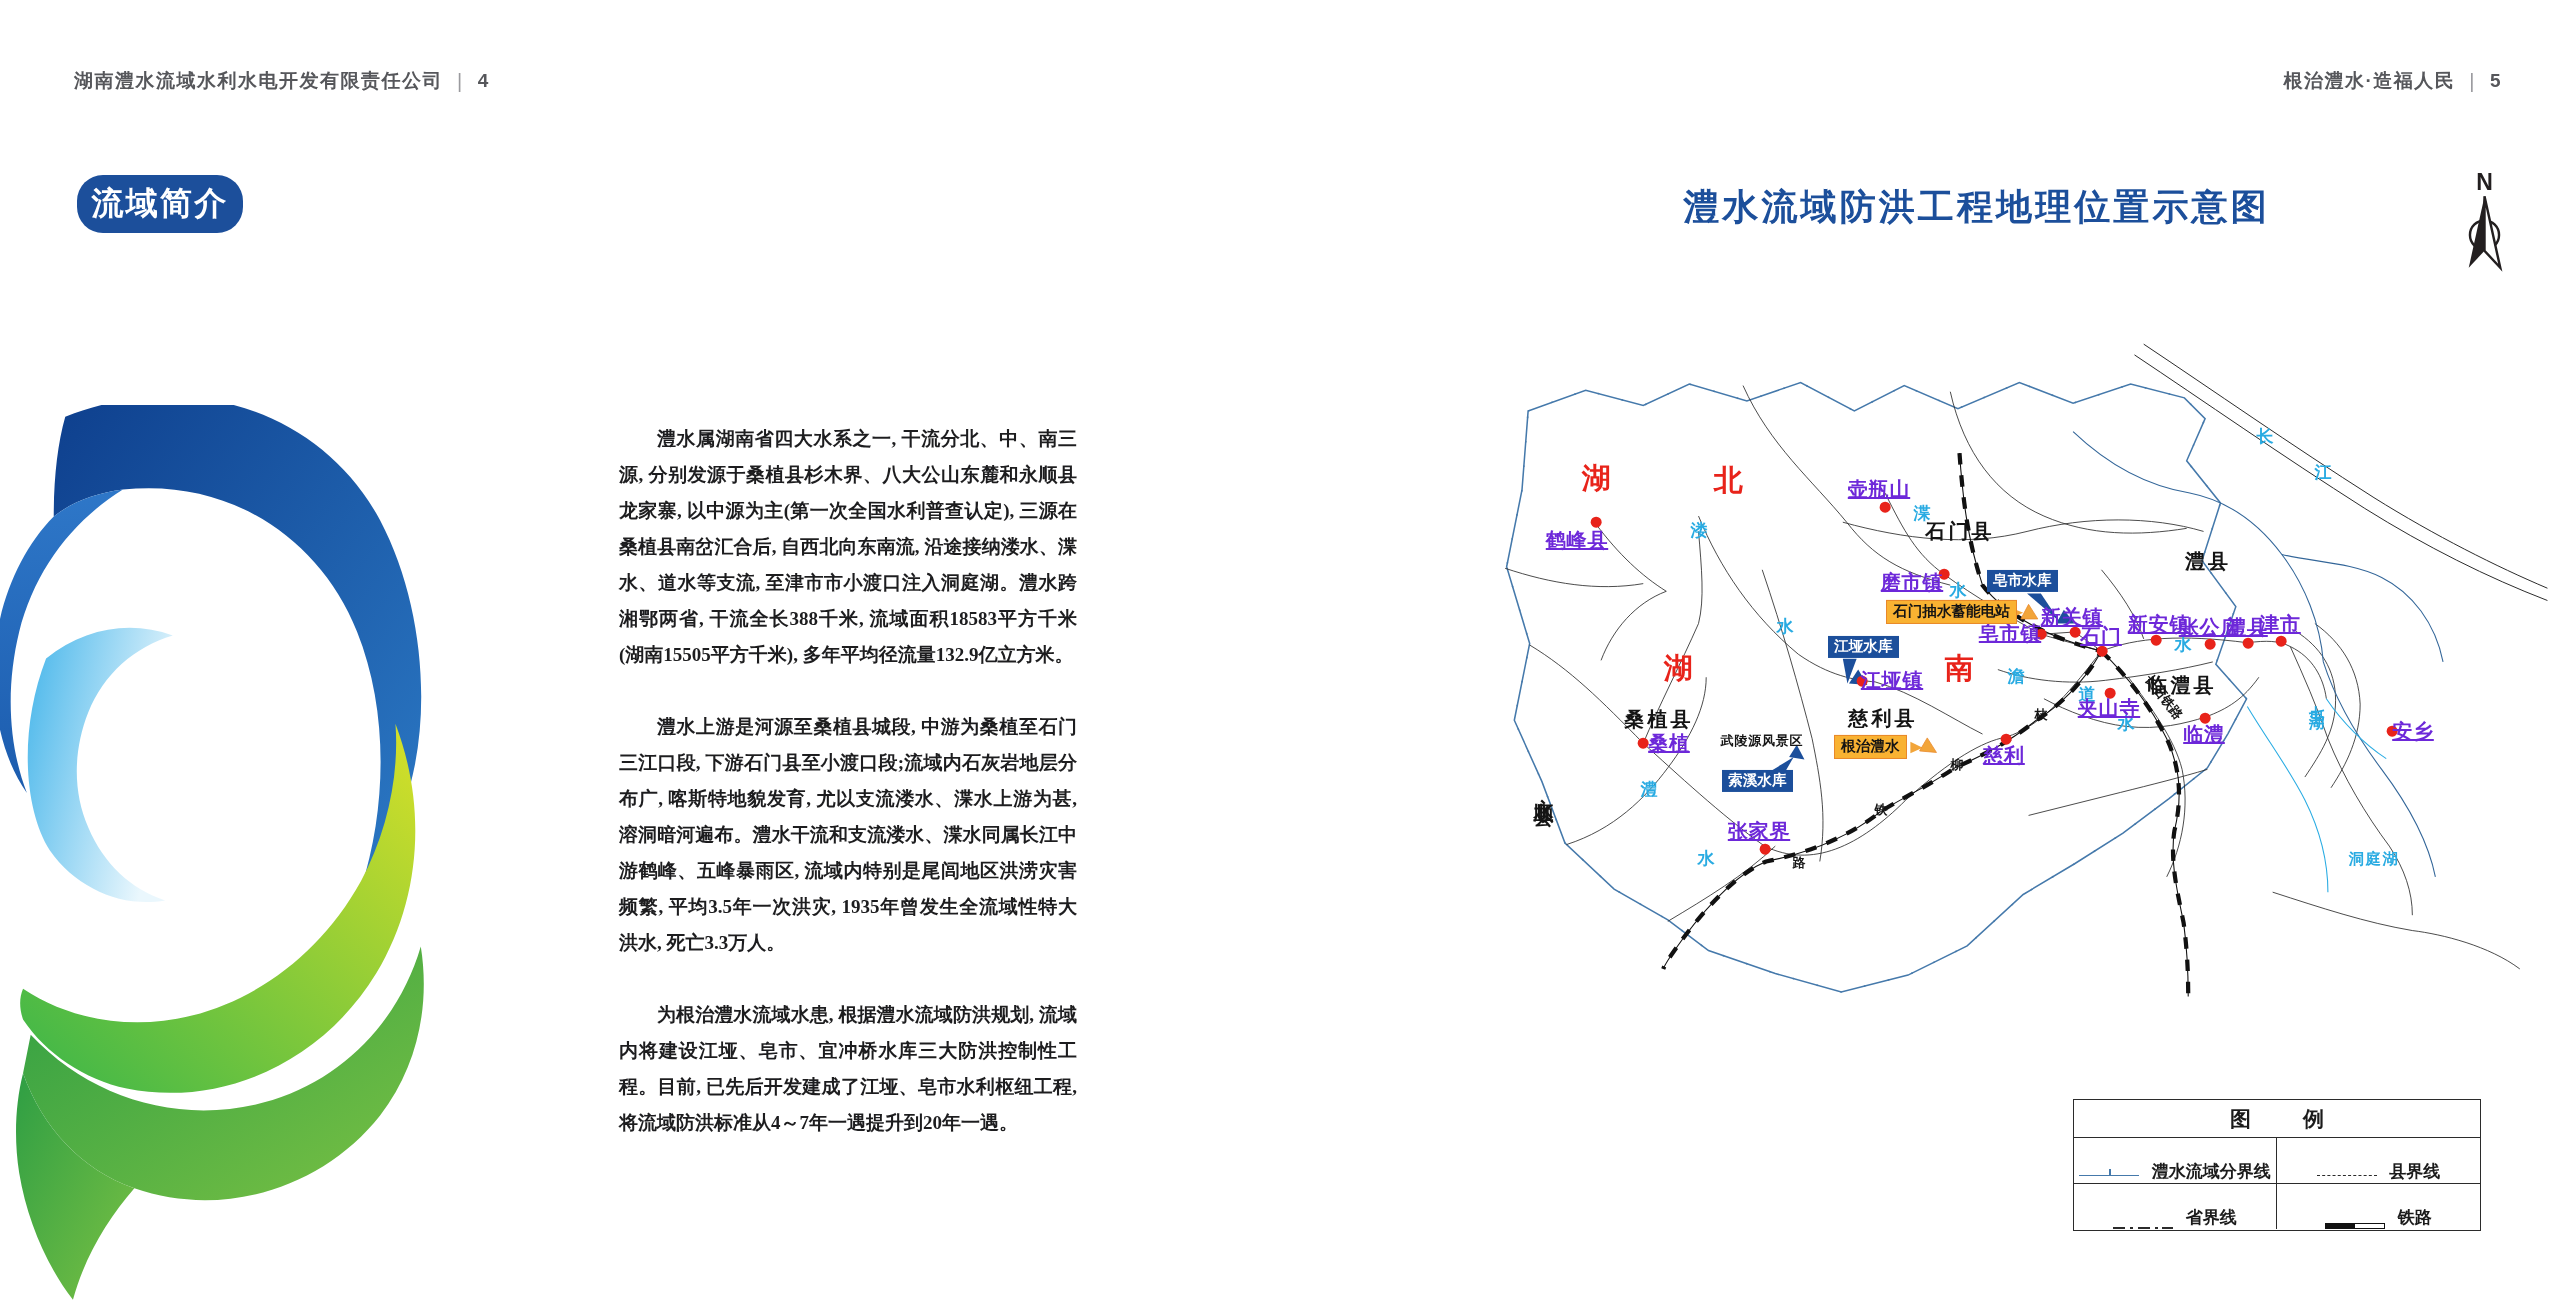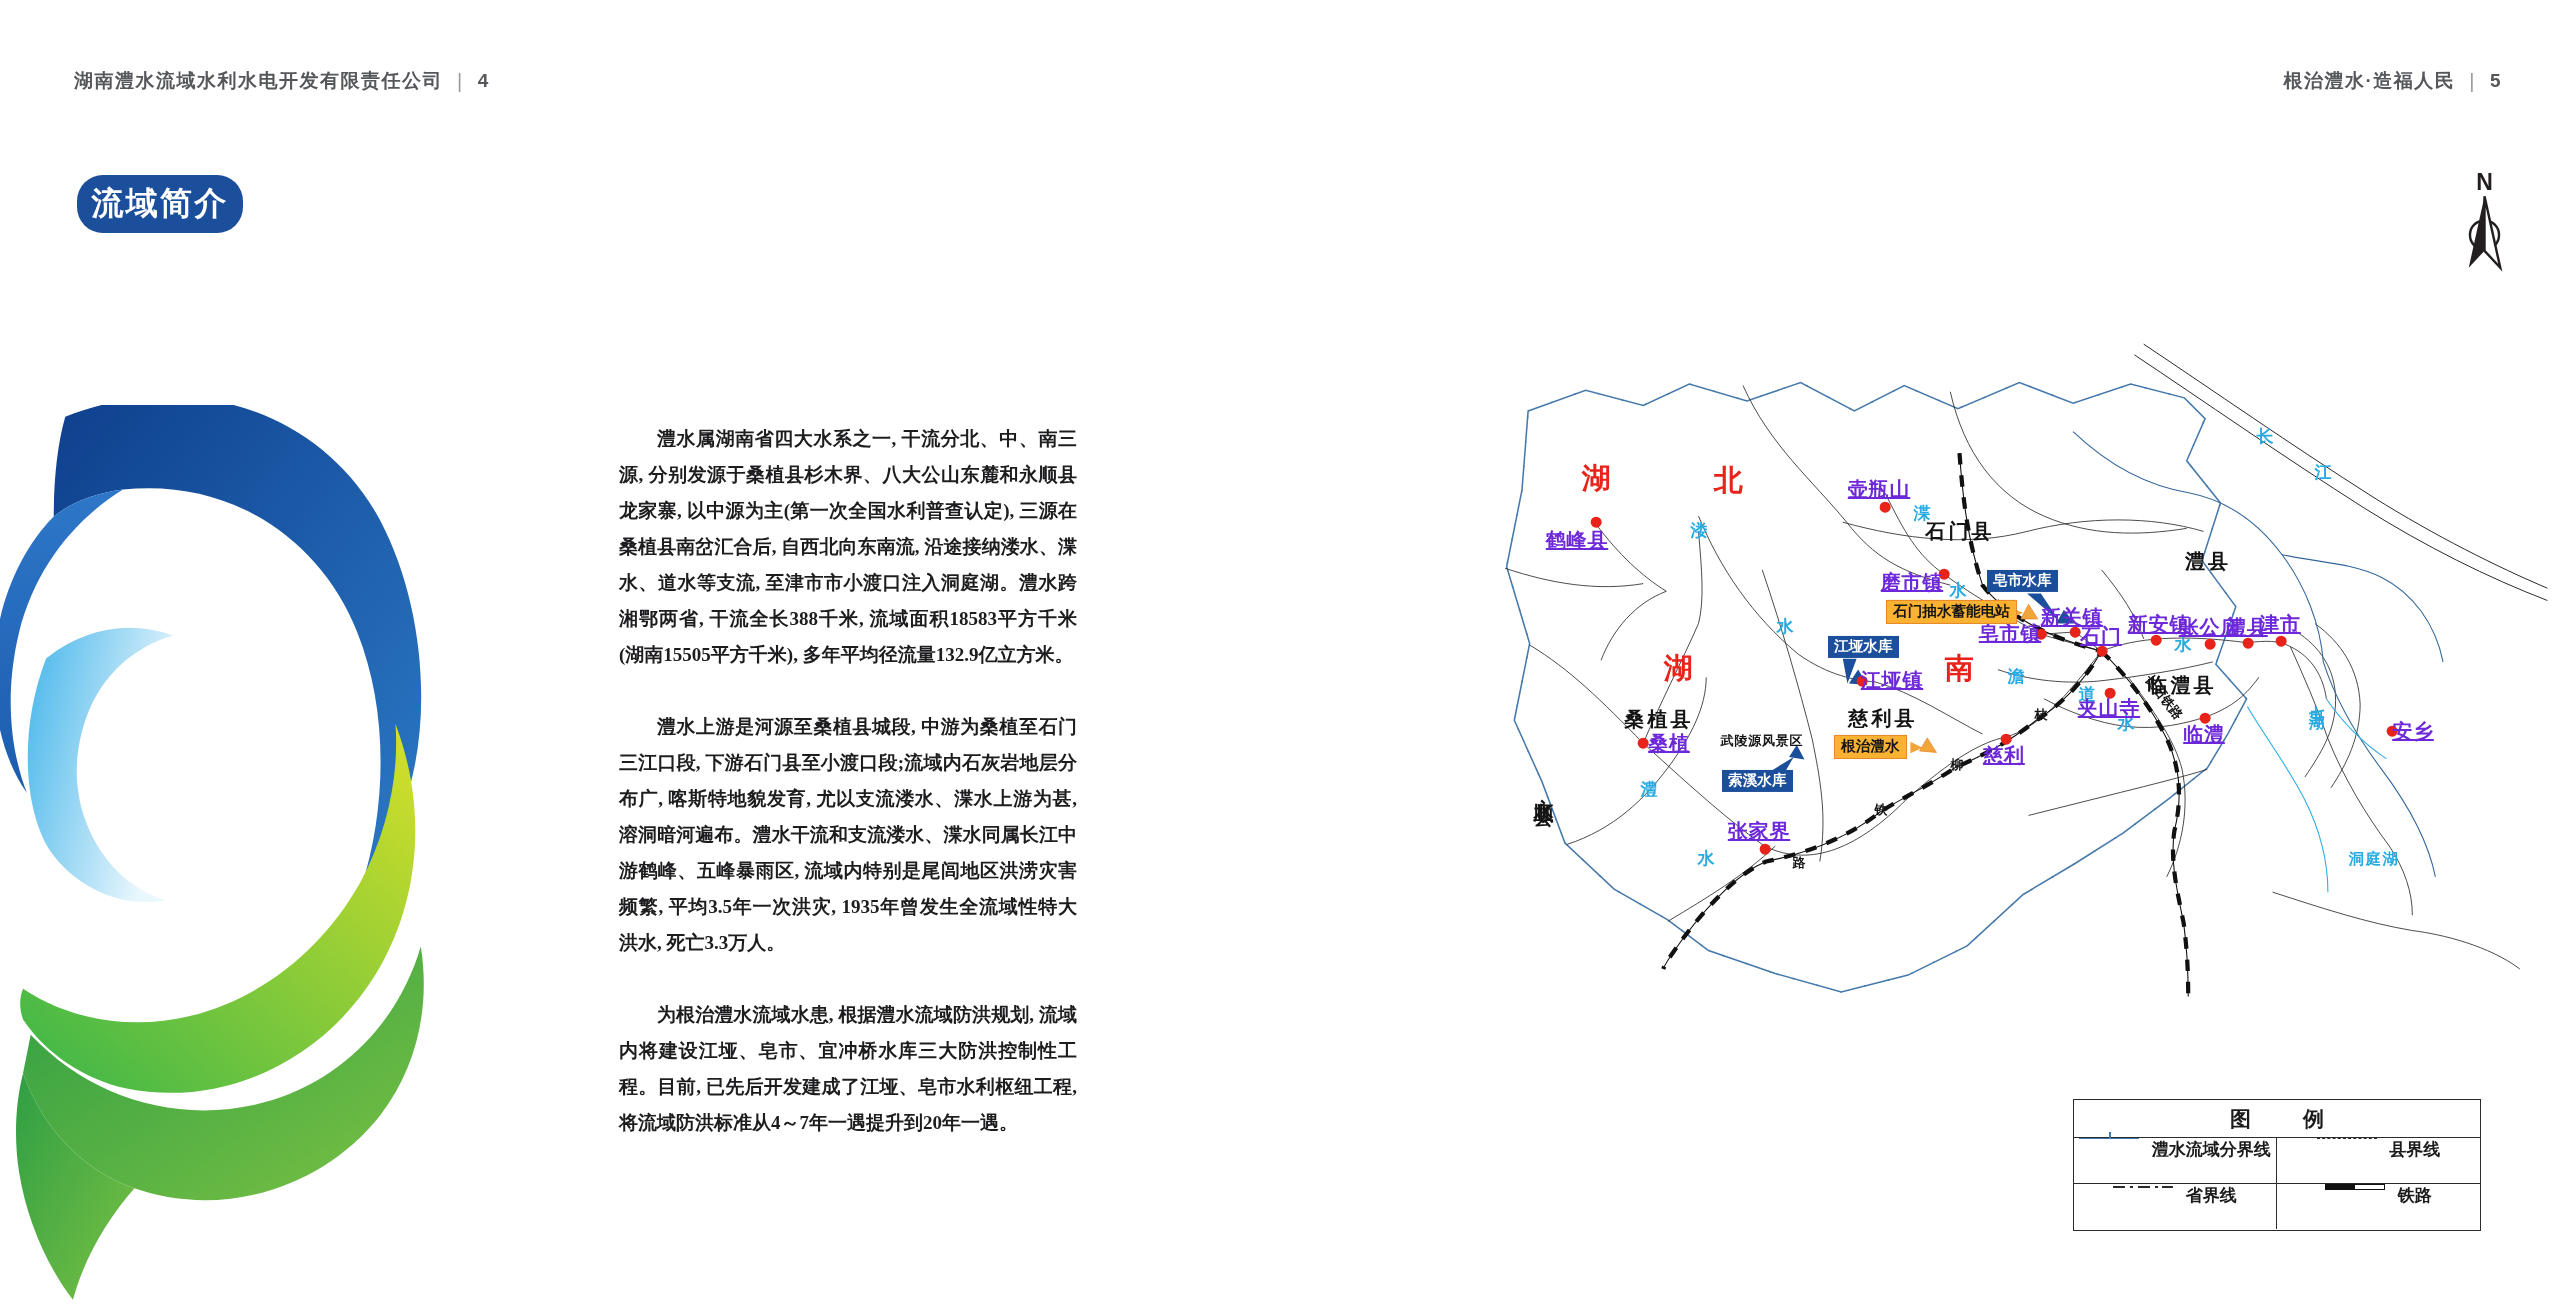--- a/index.html
+++ b/index.html
@@ -56,21 +56,21 @@
   .callout.blue{background:var(--blue); color:#fff;}
   .callout.orange{background:var(--orange); color:#141414; border:1.5px solid var(--orange-bd);}
 
   
   .legend{position:absolute; left:2073px; top:1099px; width:408px; height:132px;
        border:1.5px solid #2b2b2b; background:#fff;}
   .legend .lg-title{height:38px; border-bottom:1.5px solid #2b2b2b; display:flex;
        align-items:center; justify-content:center; font-size:21px; font-weight:bold;
        letter-spacing:23px; text-indent:23px; color:#1b1b1b;}
   .lg-grid{display:grid; grid-template-columns:1fr 1fr; grid-template-rows:1fr 1fr; height:91px;}
-  .lg-cell{display:flex; align-items:flex-start; justify-content:center; gap:12.3px;
+  .lg-cell{display:flex; align-items:flex-end; justify-content:center; gap:12.3px;
        font-size:17px; font-weight:bold; color:#1b1b1b;}
   .lg-cell:nth-child(1), .lg-cell:nth-child(3){border-right:1.5px solid #2b2b2b;}
   .lg-cell:nth-child(1), .lg-cell:nth-child(2){border-bottom:1.5px solid #2b2b2b;}
   .sym{position:relative; width:60px; height:7.7px; flex:0 0 auto;}
   .sym-basin{border-top:1.9px solid var(--bound);}
   .sym-basin::after{content:""; position:absolute; left:50%; top:-7px; width:1.9px; height:7px; background:var(--bound);}
   .sym-county{border-top:1.9px dashed #2b2b2b;}
   .sym-prov{height:2.3px; margin-top:2.3px;
        background:repeating-linear-gradient(90deg,#2b2b2b 0 12.3px,transparent 12.3px 17px,#2b2b2b 17px 20px,transparent 20px 24.6px);}
   .sym-railway{height:6.1px; border:1.5px solid #111;
@@ -125,20 +125,21 @@
     </defs>
     <path fill="url(#gNavy)" d="M85,15 C250,-50 420,10 495,150 C545,245 560,370 540,470 C528,530 505,585 470,630 C505,520 505,395 465,295 C415,170 295,95 160,110 C125,115 95,125 70,145 C70,95 75,50 85,15 Z"></path>
     <path fill="url(#gRoyal)" d="M70,145 C95,125 125,115 160,110 C95,150 45,215 25,295 C8,365 10,440 35,505 C10,470 -5,420 -8,365 C-12,280 20,195 70,145 Z"></path>
     <path fill="url(#gSky)" d="M60,330 C110,290 170,280 225,300 C175,315 135,350 115,400 C95,450 95,505 115,550 C135,597 170,630 215,645 C160,655 100,630 65,580 C30,525 25,420 60,330 Z"></path>
     <ellipse cx="190" cy="470" rx="85" ry="105" fill="#ffffff"></ellipse>
     <path fill="url(#gLime)" d="M30,760 C90,800 170,815 250,795 C340,772 420,710 470,620 C505,555 520,480 515,415 C555,520 550,640 490,740 C420,855 290,915 165,890 C110,878 60,845 30,800 C25,785 25,772 30,760 Z"></path>
     <path fill="url(#gGreen)" d="M40,820 C120,905 240,940 355,905 C450,875 520,800 548,705 C560,780 545,860 495,925 C420,1020 290,1060 175,1020 C105,995 55,940 30,870 Z"></path>
     <path fill="url(#gGreen)" d="M30,870 C55,940 105,995 175,1020 C140,1060 110,1110 95,1165 C60,1120 35,1060 25,1000 C18,955 20,910 30,870 Z"></path>
   </svg>
 
+  <div class="map-title">澧水流域防洪工程地理位置示意图</div>
 
   <div class="compass">
     <span class="n">N</span>
     <svg viewBox="0 0 80 160" style="position:absolute;top:26px;left:0;width:61px;height:97px">
       <circle cx="40" cy="66" r="24" fill="none" stroke="#231f20" stroke-width="4"></circle>
       <polygon points="40,2 14,120 40,92" fill="#231f20"></polygon>
       <polygon points="40,2 66,120 40,92" fill="#ffffff" stroke="#231f20" stroke-width="4"></polygon>
     </svg>
   </div>
 

